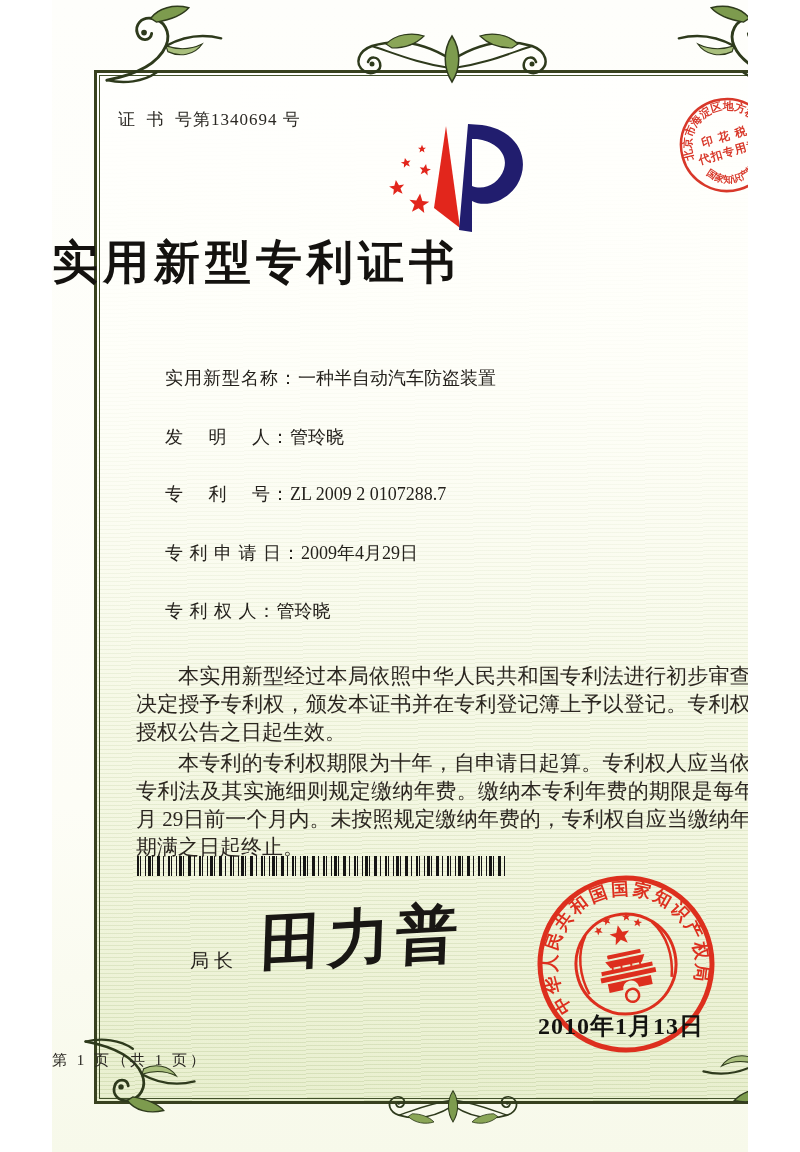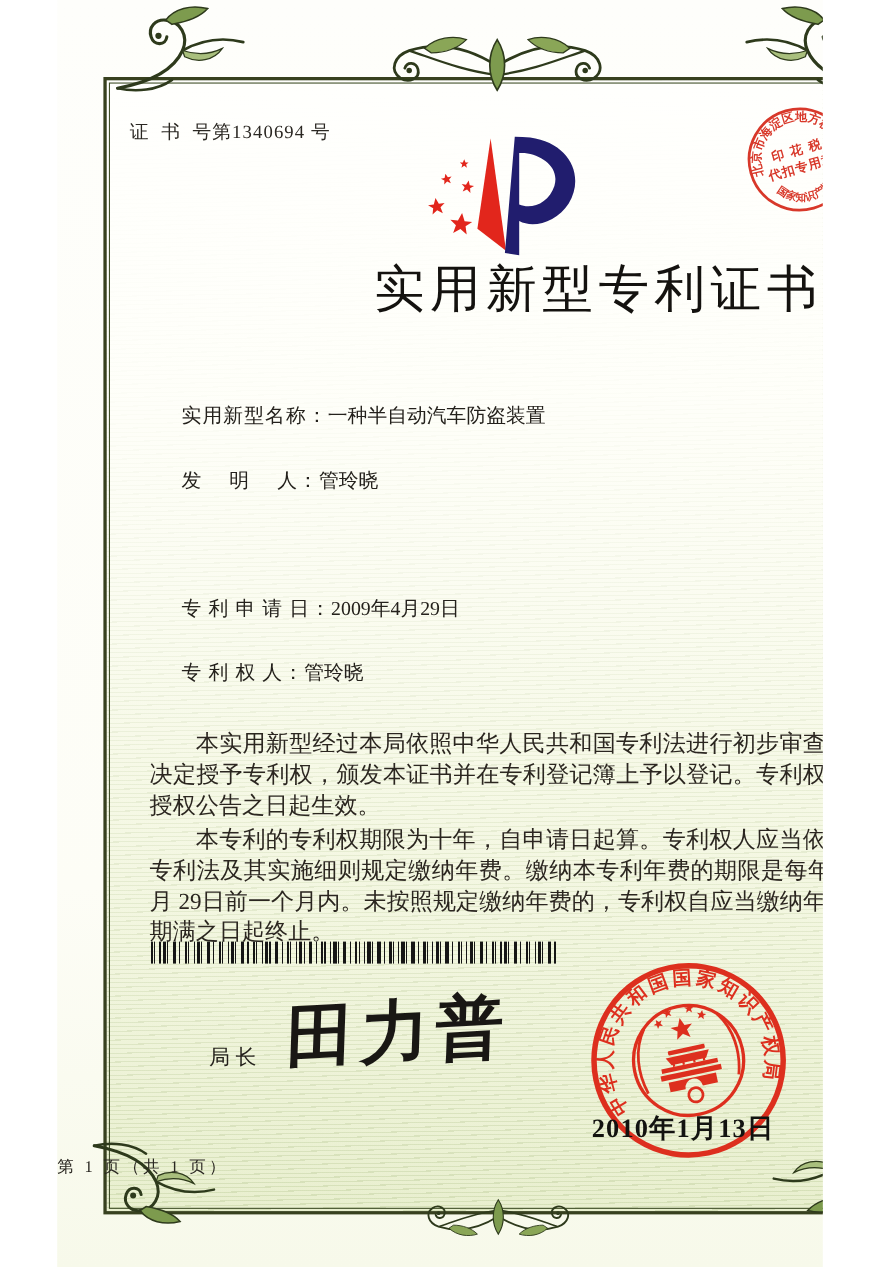--- a/index.html
+++ b/index.html
@@ -17,22 +17,22 @@
       linear-gradient(180deg, rgba(255,255,253,1) 0%, rgba(255,255,250,0.9) 28%, rgba(250,252,238,0.45) 62%, rgba(243,247,219,0.12) 100%),
       repeating-linear-gradient(179deg, rgba(120,150,70,0.20) 0 1px, rgba(255,255,255,0) 1px 4px),
       linear-gradient(180deg,#fffef9 0%,#f3f6e0 60%,#e7eecd 100%);
   }
   .frame::after { content:""; position:absolute; inset:2px; border:1px solid #42502a; }
   .ornament { position:absolute; z-index:3; }
   
   .content { position:absolute; inset:0; z-index:4; }
   .cert-number { position:absolute; left:66px; top:108px; font-size:17px; letter-spacing:1px; white-space:pre; color:#2a2722; }
   .logo { position:absolute; left:328px; top:124px; }
-  .title { position:absolute; left:0; top:232px; width:100%; text-align:right;
-           font-size:46px; font-weight:normal; letter-spacing:5px; color:#14120f; }
+  .title { position:absolute; left:0; top:232px; width:100%; text-align:left;
+           font-size:46px; font-weight:bold; letter-spacing:5px; color:#14120f; }
   .field { position:absolute; left:86px; font-size:18px; color:#24211c; white-space:pre; }
   .field .flabel { letter-spacing:1px; }
   .f-0 { top:345px; } .f-1 { top:404px; } .f-2 { top:461px; }
   .f-3 { top:520px; } .f-4 { top:578px; } .f-5 { top:637px; }
   .paras { position:absolute; left:84px; top:662px; width:636px;
            font-size:21px; line-height:28px; text-align:justify; color:#2b2620; }
   .paras p { text-indent:2em; margin:0 0 3px 0; }
   .barcode { position:absolute; left:85px; top:856px; width:371px; height:20px;
     background:repeating-linear-gradient(90deg,
       #151515 0 2px, transparent 2px 3px, #151515 3px 4px, transparent 4px 8px,
@@ -136,20 +136,23 @@
     </svg>
 
     <h1 class="title">实用新型专利证书</h1>
 
     <div class="field f-1">
       <span class="flabel">发　 明　 人：</span><span class="fvalue">管玲晓</span>
     </div>
     <div class="field f-0">
       <span class="flabel">实用新型名称：</span><span class="fvalue">一种半自动汽车防盗装置</span>
     </div>
+    <div class="field f-2">
+      <span class="flabel">专　 利　 号：</span><span class="fvalue">ZL 2009 2 0107288.7</span>
+    </div>
     <div class="field f-3">
       <span class="flabel">专 利 申 请 日：</span><span class="fvalue">2009年4月29日</span>
     </div>
     <div class="field f-4">
       <span class="flabel">专 利 权 人：</span><span class="fvalue">管玲晓</span>
     </div>
 
     <div class="paras">
       <p>本实用新型经过本局依照中华人民共和国专利法进行初步审查，决定授予专利权，颁发本证书并在专利登记簿上予以登记。专利权自授权公告之日起生效。</p>
       <p>本专利的专利权期限为十年，自申请日起算。专利权人应当依照专利法及其实施细则规定缴纳年费。缴纳本专利年费的期限是每年 4 月 29日前一个月内。未按照规定缴纳年费的，专利权自应当缴纳年费期满之日起终止。</p>

